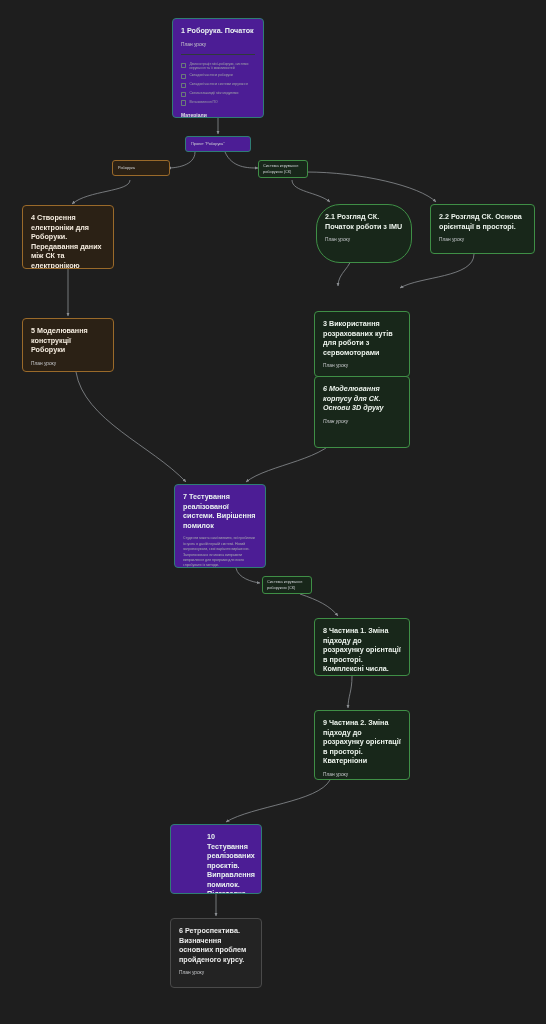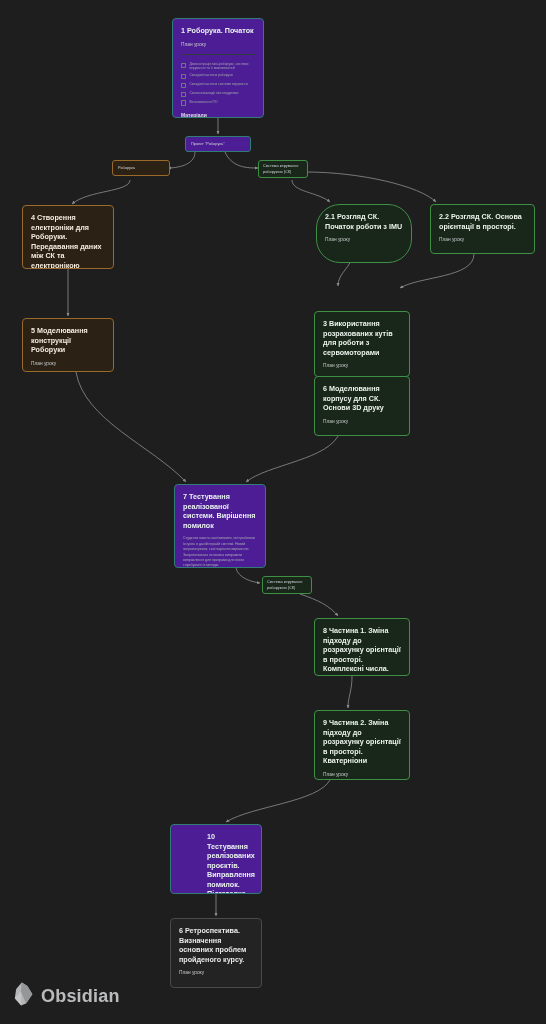--- a/index.html
+++ b/index.html
@@ -161,21 +161,21 @@
     <p class="title">2.2 Розгляд СК. Основа орієнтації в просторі.</p>
     <p class="sub">План уроку</p>
   </div>
 
   <div class="node card green" style="left:314px;top:288px;width:96px;height:66px;margin-top:23px;">
 
     <p class="title">3 Використання розрахованих кутів для роботи з сервомоторами</p>
     <p class="sub">План уроку</p>
   </div>
 
-  <div class="node card green" style="left:314px;top:376px;width:96px;height:60px;">
+  <div class="node card green" style="left:314px;top:376px;width:96px;height:72px;font-style:italic;">
 
     <p class="title">6 Моделювання корпусу для СК. Основи 3D друку</p>
     <p class="sub">План уроку</p>
   </div>
 
   <div class="node card teal" style="left:174px;top:484px;width:92px;height:84px;">
 
     <p class="title">7 Тестування реалізованої системи. Вирішення помилок</p>
     <p class="para">Студенти мають самі виявити, які проблеми існують в даній першій системі. Новий запропонувати, свої варіанти вирішення. Запропоновано як можна виправити виправлення для програми для якого спробувати їх методи.</p>
   </div>
@@ -202,24 +202,14 @@
     <p class="title">10 Тестування реалізованих проєктів. Виправлення помилок. Підготовка до презентації</p>
 
   </div>
 
   <div class="node card grey" style="left:170px;top:918px;width:92px;height:70px;">
 
     <p class="title">6 Ретроспектива. Визначення основних проблем пройденого курсу.</p>
     <p class="sub">План уроку</p>
   </div>
 
-  <div id="watermark">
-    <span>
-      <svg width="20" height="24" viewBox="0 0 20 24" aria-hidden="true">
-        <path d="M7.8 0.6 L2.2 7.0 L0.8 16.2 L7.2 23.4 L12.0 21.6 L18.4 12.2 L13.4 4.0 Z" fill="#cfd1d2"></path>
-        <path d="M7.8 0.6 L7.0 9.4 L12.0 21.6 L18.4 12.2 L13.4 4.0 Z" fill="#a9abad"></path>
-        <path d="M0.8 16.2 L7.0 9.4 L7.2 23.4 Z" fill="#e3e4e5"></path>
-      </svg>
-    </span>
-    <span class="wm-text">Obsidian</span>
-  </div>
 
 </div>
 
 </body></html>

